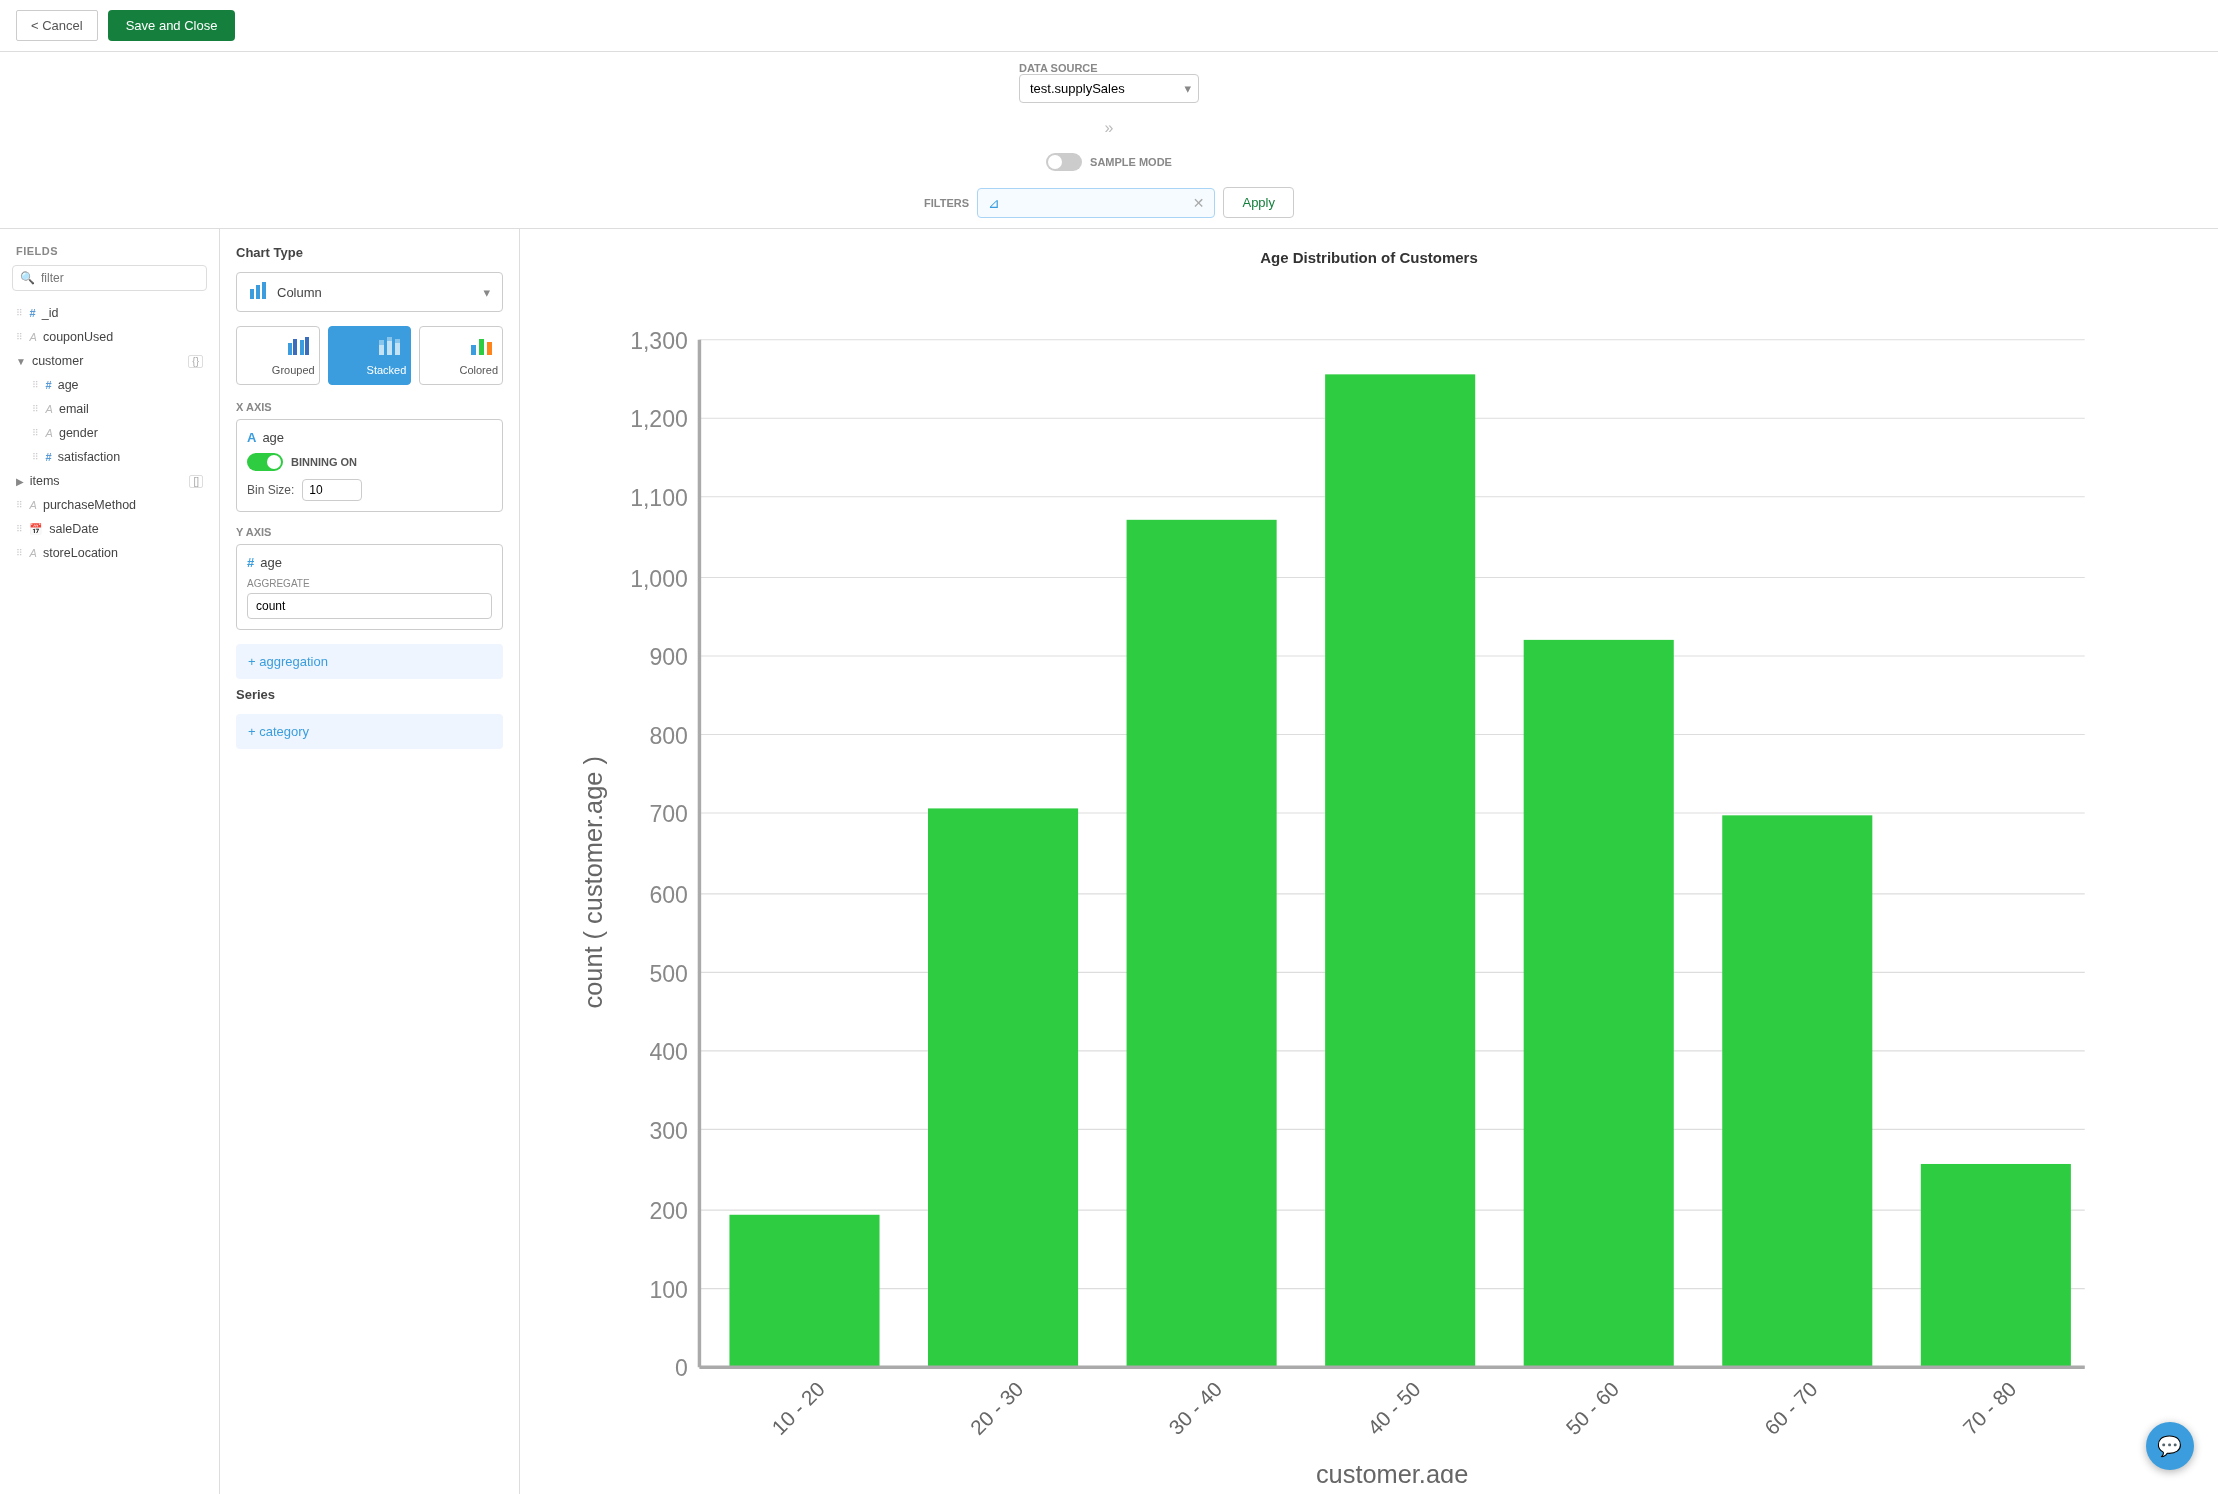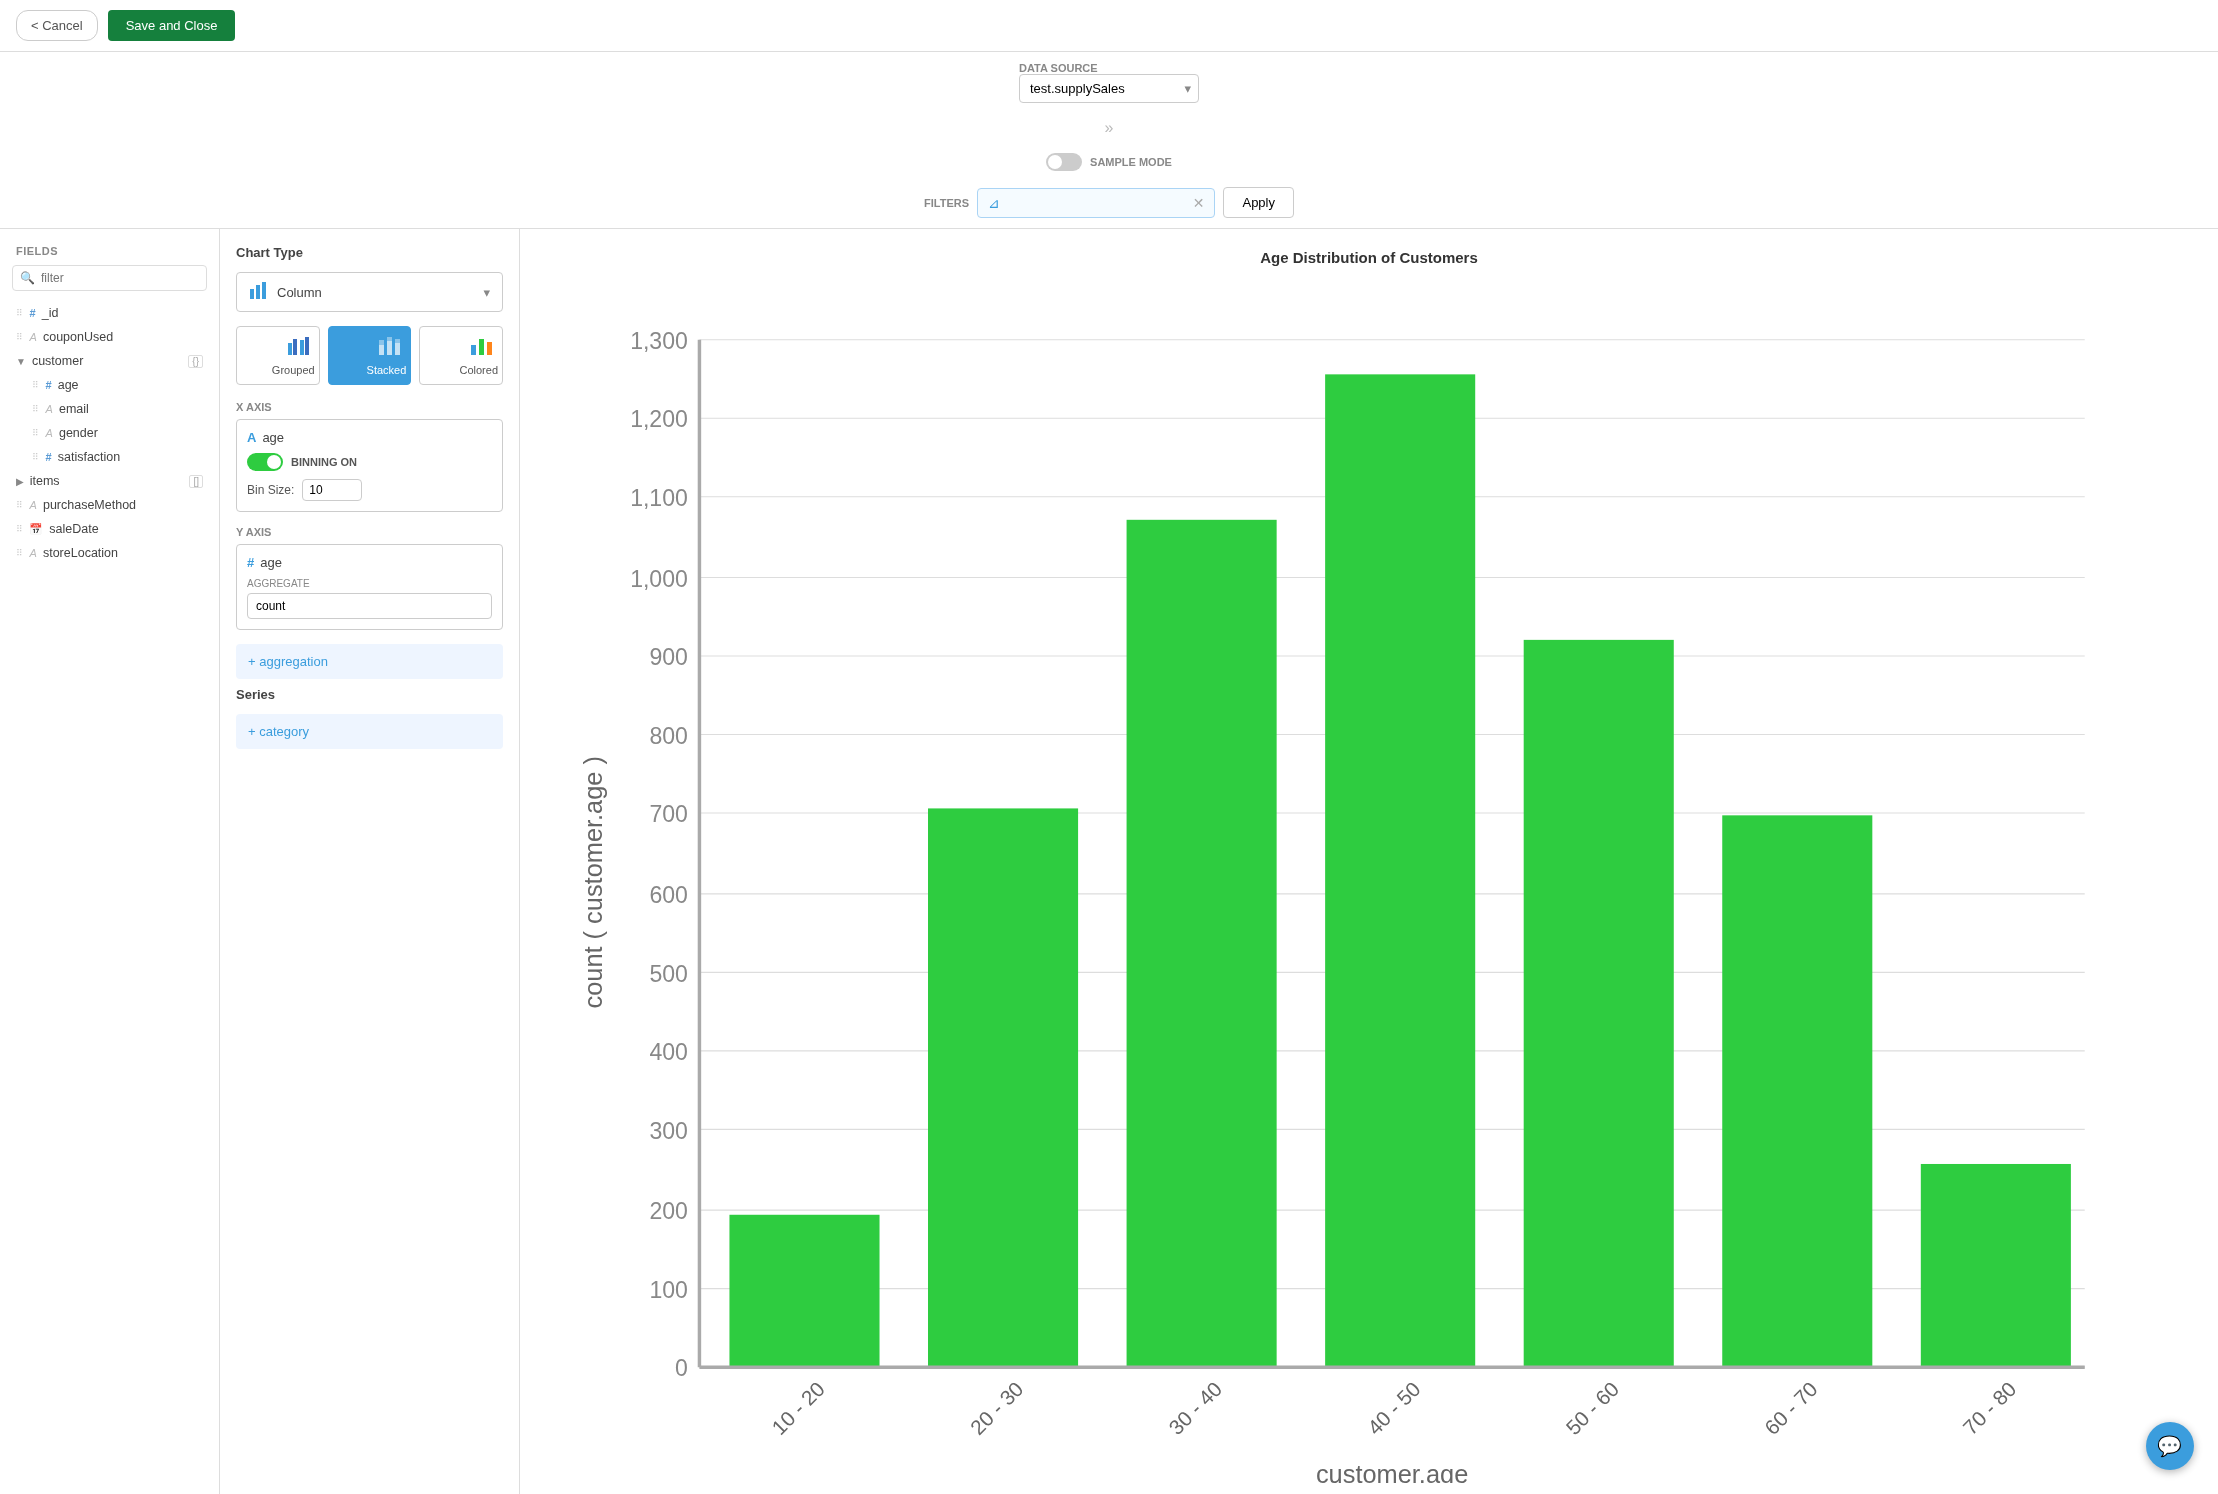--- a/index.html
+++ b/index.html
@@ -5,21 +5,21 @@
     * { box-sizing: border-box; margin: 0; padding: 0; }
     body { font-family: -apple-system, BlinkMacSystemFont, 'Segoe UI', sans-serif; font-size: 13px; background: #f0f0f0; color: #333; }
 
     
     .top-bar {
       display: flex; align-items: center; gap: 10px;
       background: #fff; padding: 10px 16px;
       border-bottom: 1px solid #ddd;
     }
     .btn-cancel {
-      background: #fff; border: 1px solid #ccc; border-radius: 12px;
+      background: #fff; border: 1px solid #ccc; border-radius: 2px;
       padding: 7px 14px; cursor: pointer; font-size: 13px; color: #555;
       display: flex; align-items: center; gap: 4px;
     }
     .btn-save {
       background: #15803d; border: none; border-radius: 4px;
       padding: 8px 18px; cursor: pointer; font-size: 13px;
       color: #fff; font-weight: 400;
     }
 
     
@@ -53,21 +53,21 @@
     .filter-section { display: flex; align-items: center; gap: 8px; flex: 1; }
     .filter-input-wrap {
       flex: 1; border: 1px solid #aad4f5; border-radius: 4px;
       padding: 6px 10px; background: #f5fbff;
       display: flex; align-items: center; gap: 8px;
     }
     .filter-icon { color: #3b9ddd; font-size: 14px; }
     .filter-clear { color: #aaa; cursor: pointer; margin-left: auto; font-size: 14px; }
     .btn-apply {
       background: #fff; border: 1px solid #ccc; border-radius: 4px;
-      padding: 7px 18px; cursor: pointer; font-size: 13px; color: #000000;
+      padding: 7px 18px; cursor: pointer; font-size: 13px; color: #15803d;
     }
 
     
     .main-layout {
       display: flex; height: calc(100vh - 120px); overflow: hidden;
     }
 
     
     .sidebar {
       width: 220px; min-width: 220px; background: #fff;

